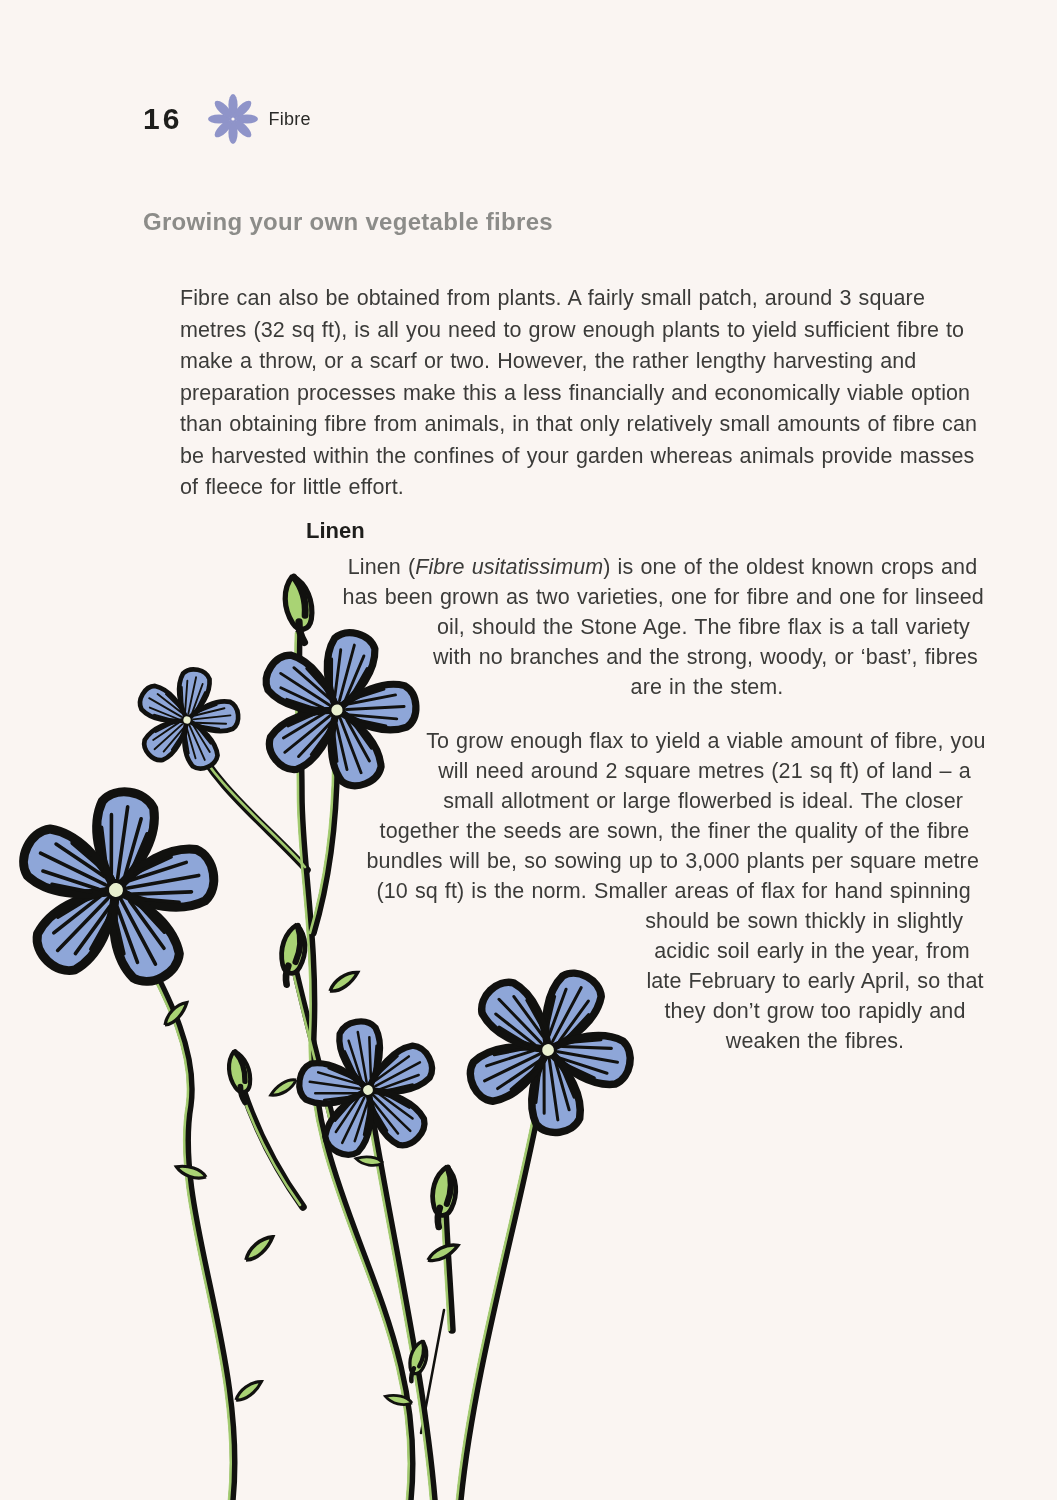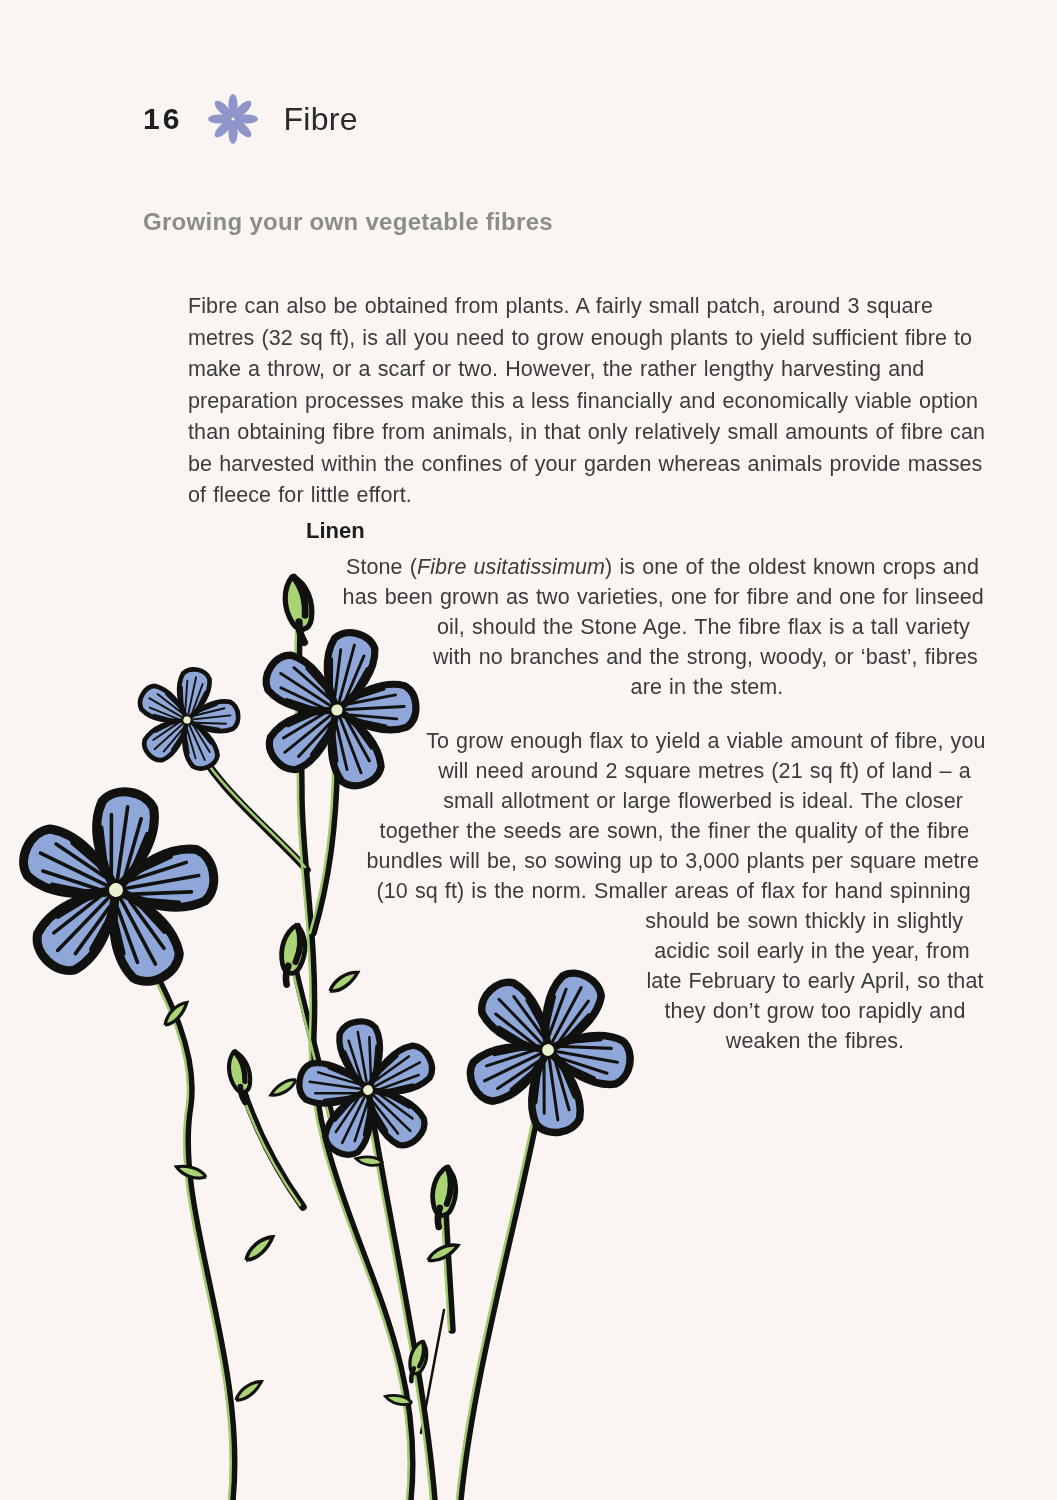--- a/index.html
+++ b/index.html
@@ -23,22 +23,22 @@
     align-items: center;
   }
   .page-number {
     font-size: 30px;
     font-weight: 700;
     color: #1e1e1c;
     letter-spacing: 3px;
   }
   .header-flower { margin-left: 26px; width: 50px; height: 50px; }
   .header-label {
-    margin-left: 25px;
-    font-size: 32px;
+    margin-left: 10px;
+    font-size: 18px;
     color: #2a2a28;
     letter-spacing: 0.3px;
   }
 
   
   .chapter-heading {
     position: absolute;
     left: 143px;
     top: 208px;
     margin: 0;
@@ -47,21 +47,21 @@
     color: #8c8c89;
     letter-spacing: 0.3px;
   }
 
   
   .intro {
     position: absolute;
     left: 176px;
     top: 279px;
     width: 812px;
-    margin: 12px;
+    margin: 4px;
     font-size: 21.5px;
     line-height: 31.5px;
     letter-spacing: 0.1px;
     word-spacing: 1px;
   }
 
   
   .linen-heading {
     position: absolute;
     left: 306px;
@@ -211,17 +211,17 @@
 
     <use href="#flower" transform="translate(187,165) rotate(12) scale(0.52)"></use>
     <use href="#flower" transform="translate(337,155) rotate(15) scale(0.80)"></use>
     <use href="#flower" transform="translate(116,335) rotate(8) scale(1.00)"></use>
     <use href="#flower" transform="translate(368,535) rotate(-10) scale(0.70)"></use>
     <use href="#flower" transform="translate(548,495) rotate(28) scale(0.84)"></use>
   </svg>
 
   <div class="linen-section">
     <div class="plant-runaround"></div>
-    <p><span>Stone (</span><span class="latin">Fibre usitatissimum</span><span>) is one of the oldest known crops and has been grown as two varieties, one for fibre and one for linseed oil, should the Stone Age. The fibre flax is a tall variety with no branches and the strong, woody, or ‘bast’, fibres are in the stem.</span></p>
+    <p><span>Linen (</span><span class="latin">Fibre usitatissimum</span><span>) is one of the oldest known crops and has been grown as two varieties, one for fibre and one for linseed oil, should the Stone Age. The fibre flax is a tall variety with no branches and the strong, woody, or ‘bast’, fibres are in the stem.</span></p>
     <p>To grow enough flax to yield a viable amount of fibre, you will need around 2 square metres (21 sq ft) of land – a small allotment or large flowerbed is ideal. The closer together the seeds are sown, the finer the quality of the fibre bundles will be, so sowing up to 3,000 plants per square metre (10 sq ft) is the norm. Smaller areas of flax for hand spinning should be sown thickly in slightly acidic soil early in the year, from late February to early April, so that they don’t grow too rapidly and weaken the fibres.</p>
   </div>
 
 </div>
 
 </body></html>

